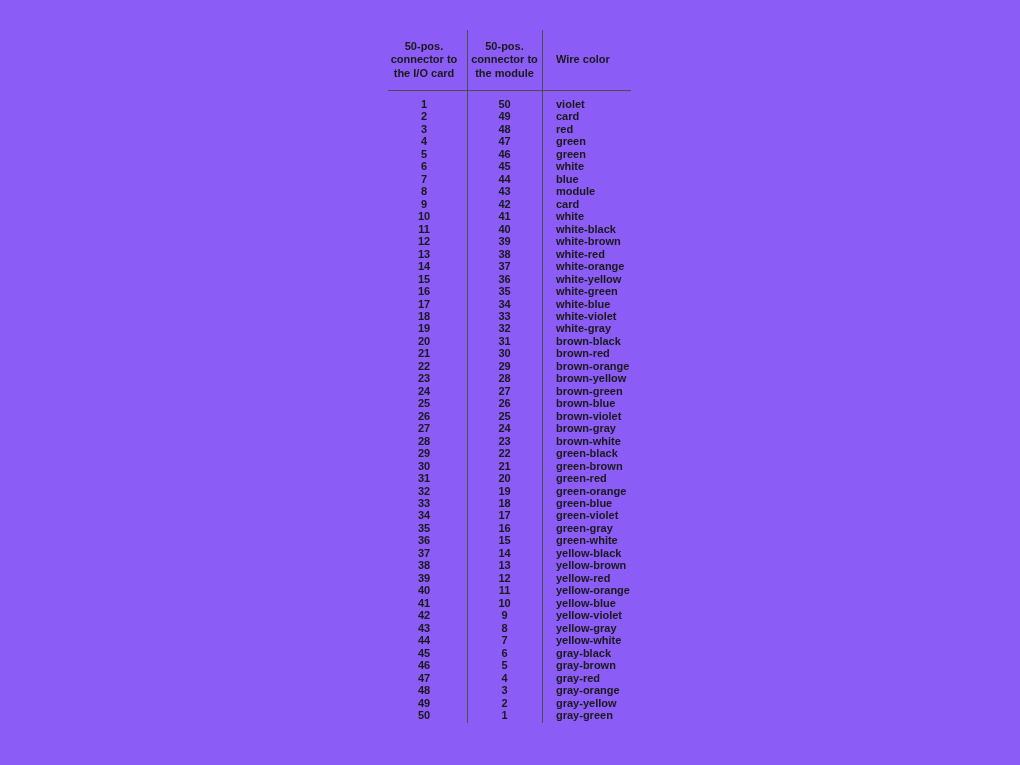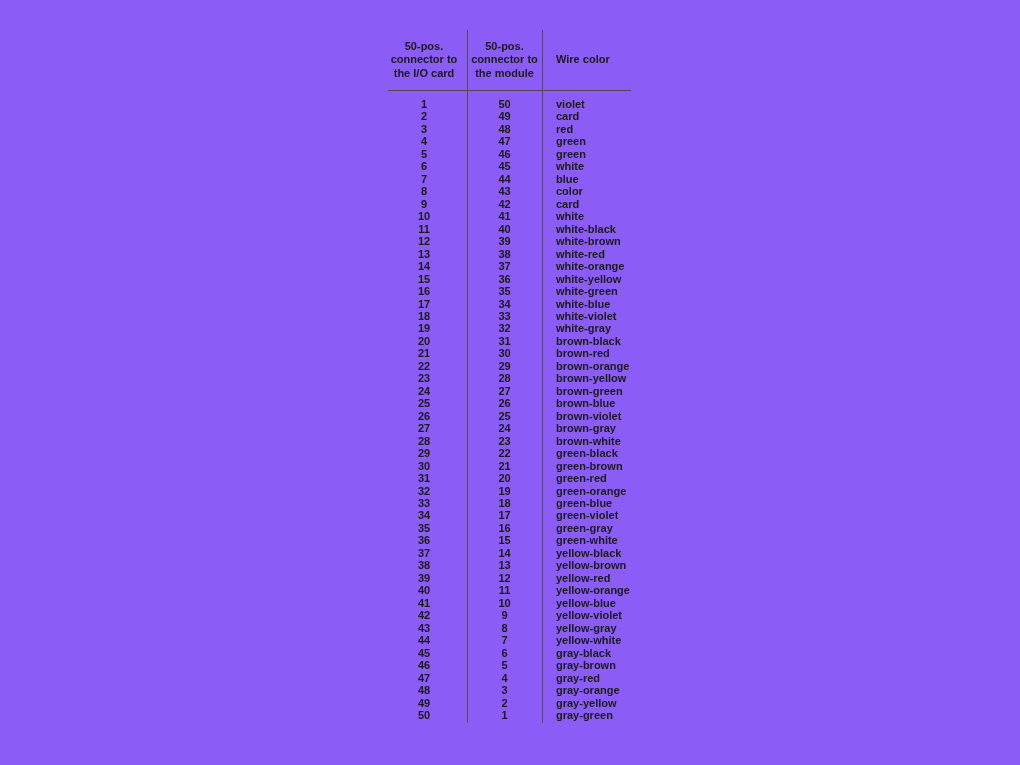--- a/index.html
+++ b/index.html
@@ -135,21 +135,21 @@
         <div class="cell c3">white</div>
       </div>
       <div class="trow">
         <div class="cell c1">7</div>
         <div class="cell c2">44</div>
         <div class="cell c3">blue</div>
       </div>
       <div class="trow">
         <div class="cell c1">8</div>
         <div class="cell c2">43</div>
-        <div class="cell c3">color</div>
+        <div class="cell c3">module</div>
       </div>
       <div class="trow">
         <div class="cell c1">9</div>
         <div class="cell c2">42</div>
         <div class="cell c3">card</div>
       </div>
       <div class="trow">
         <div class="cell c1">10</div>
         <div class="cell c2">41</div>
         <div class="cell c3">white</div>

